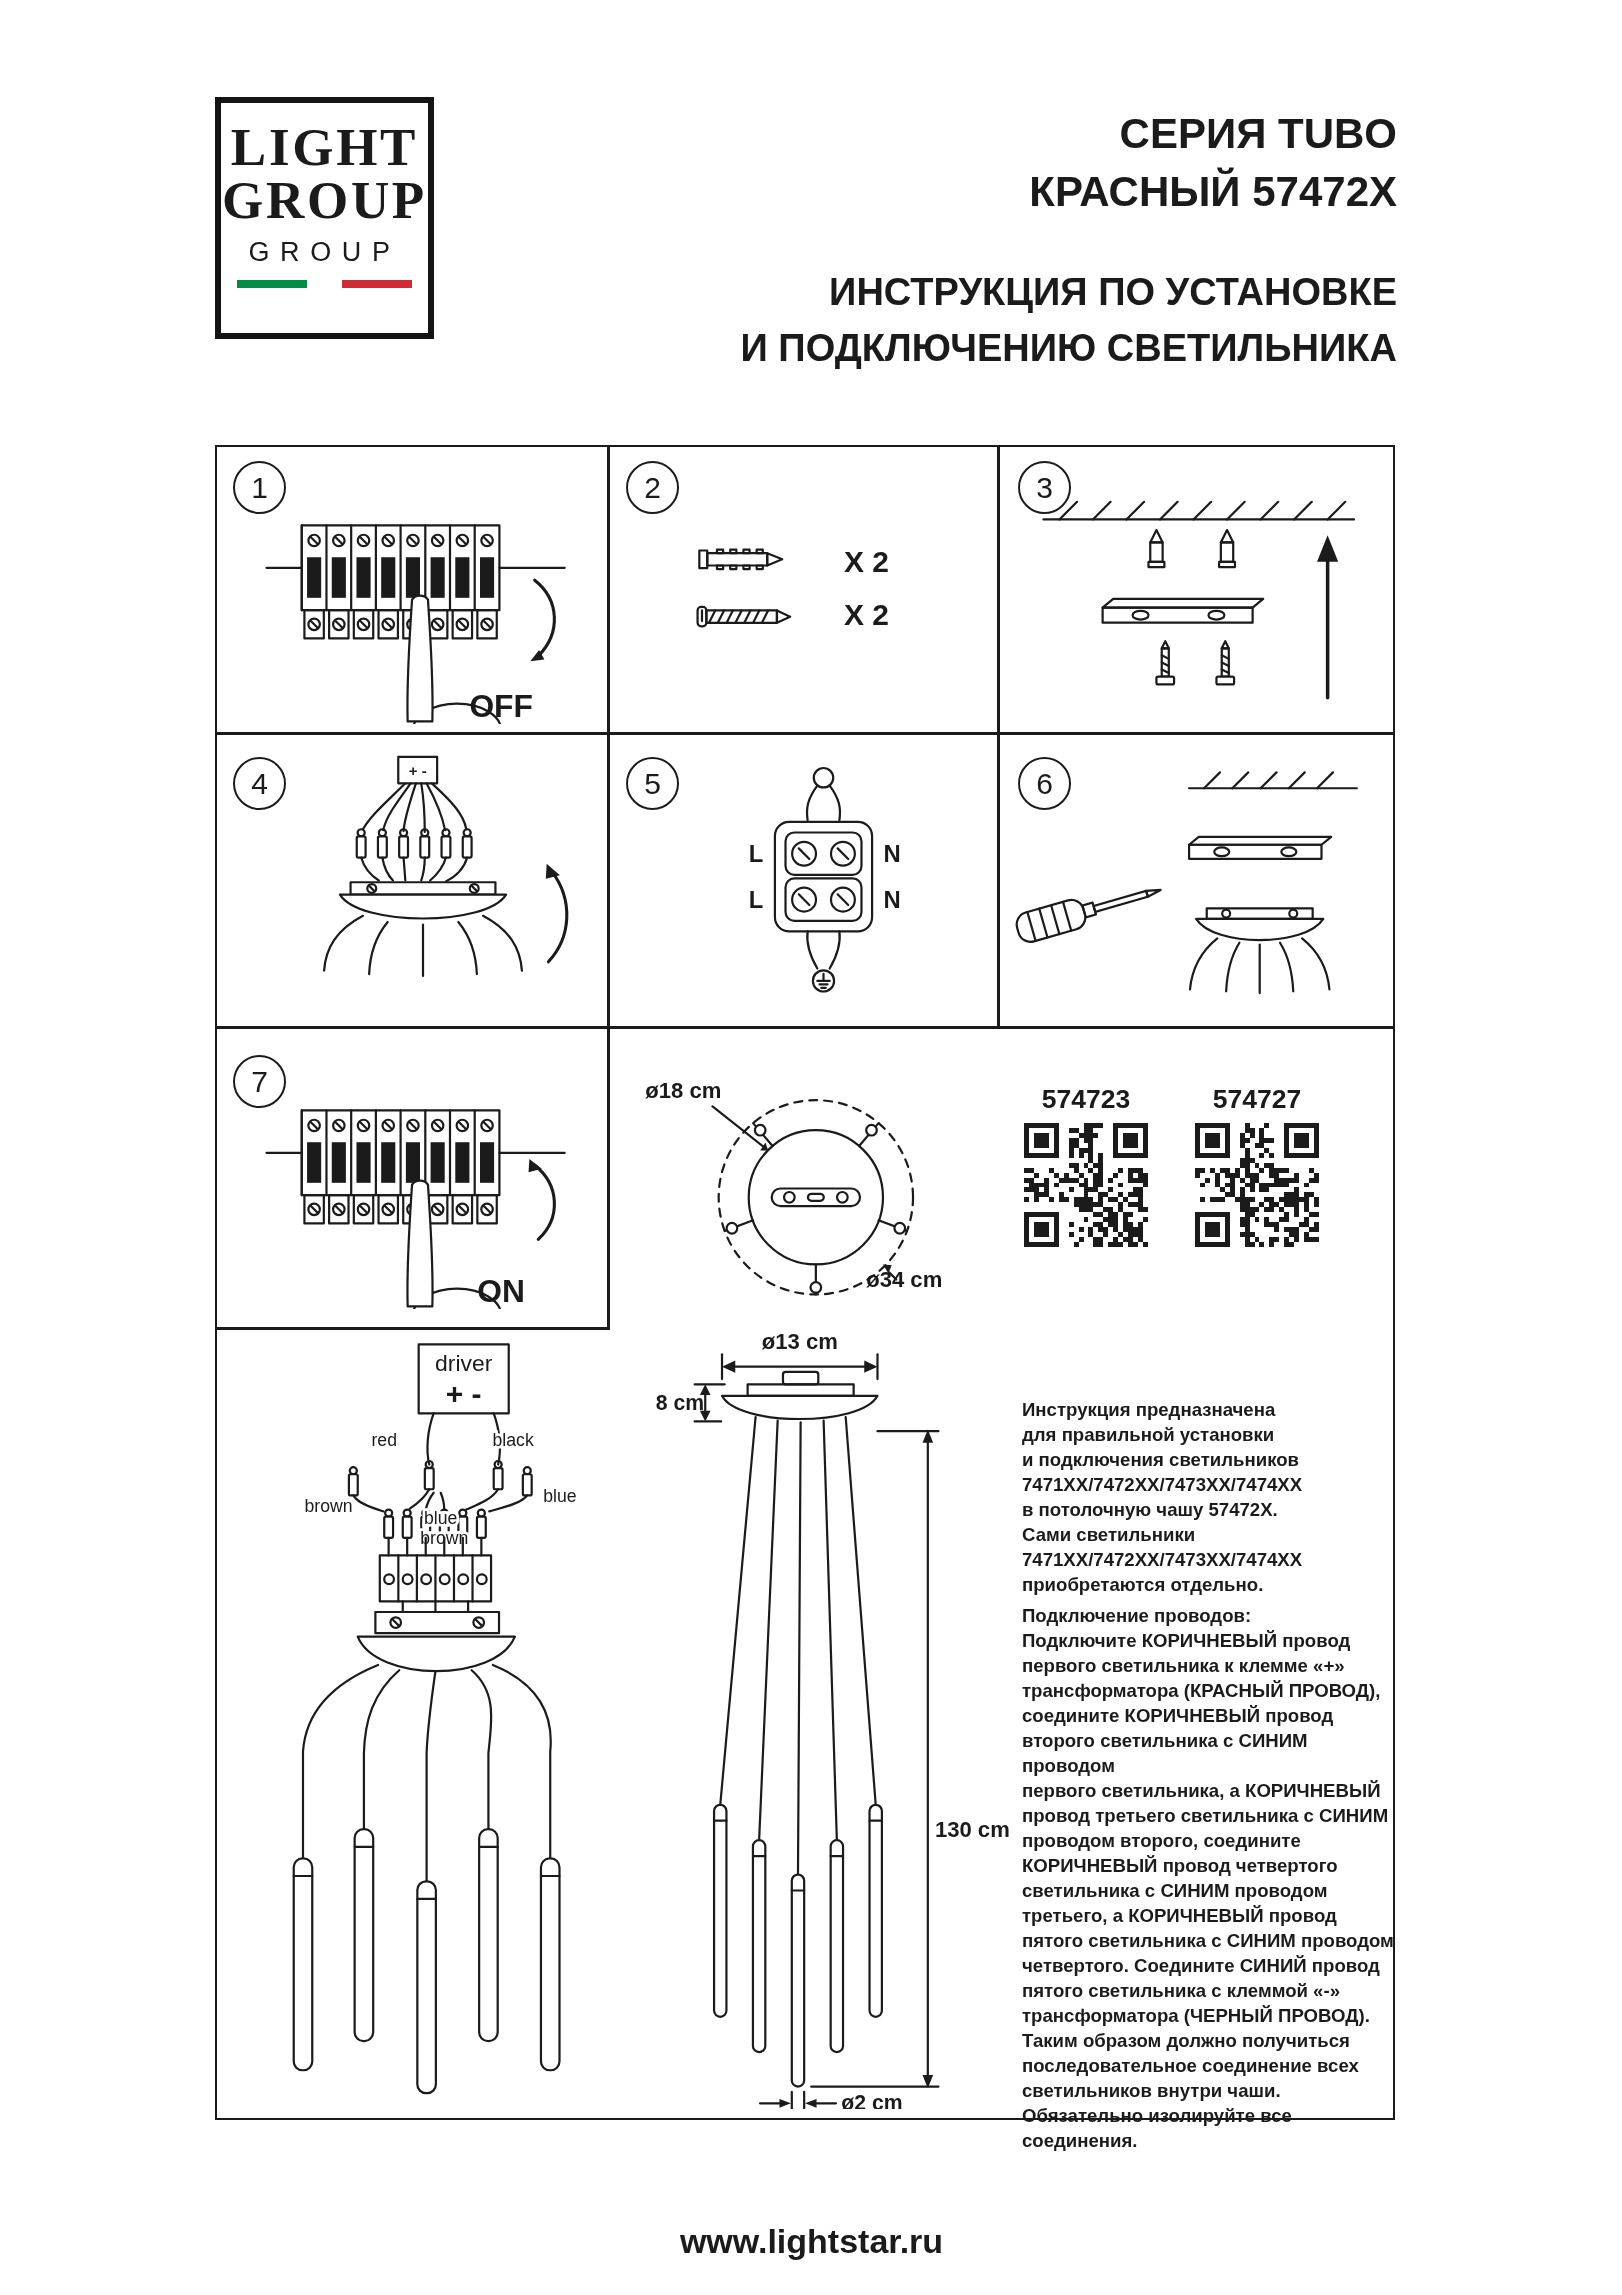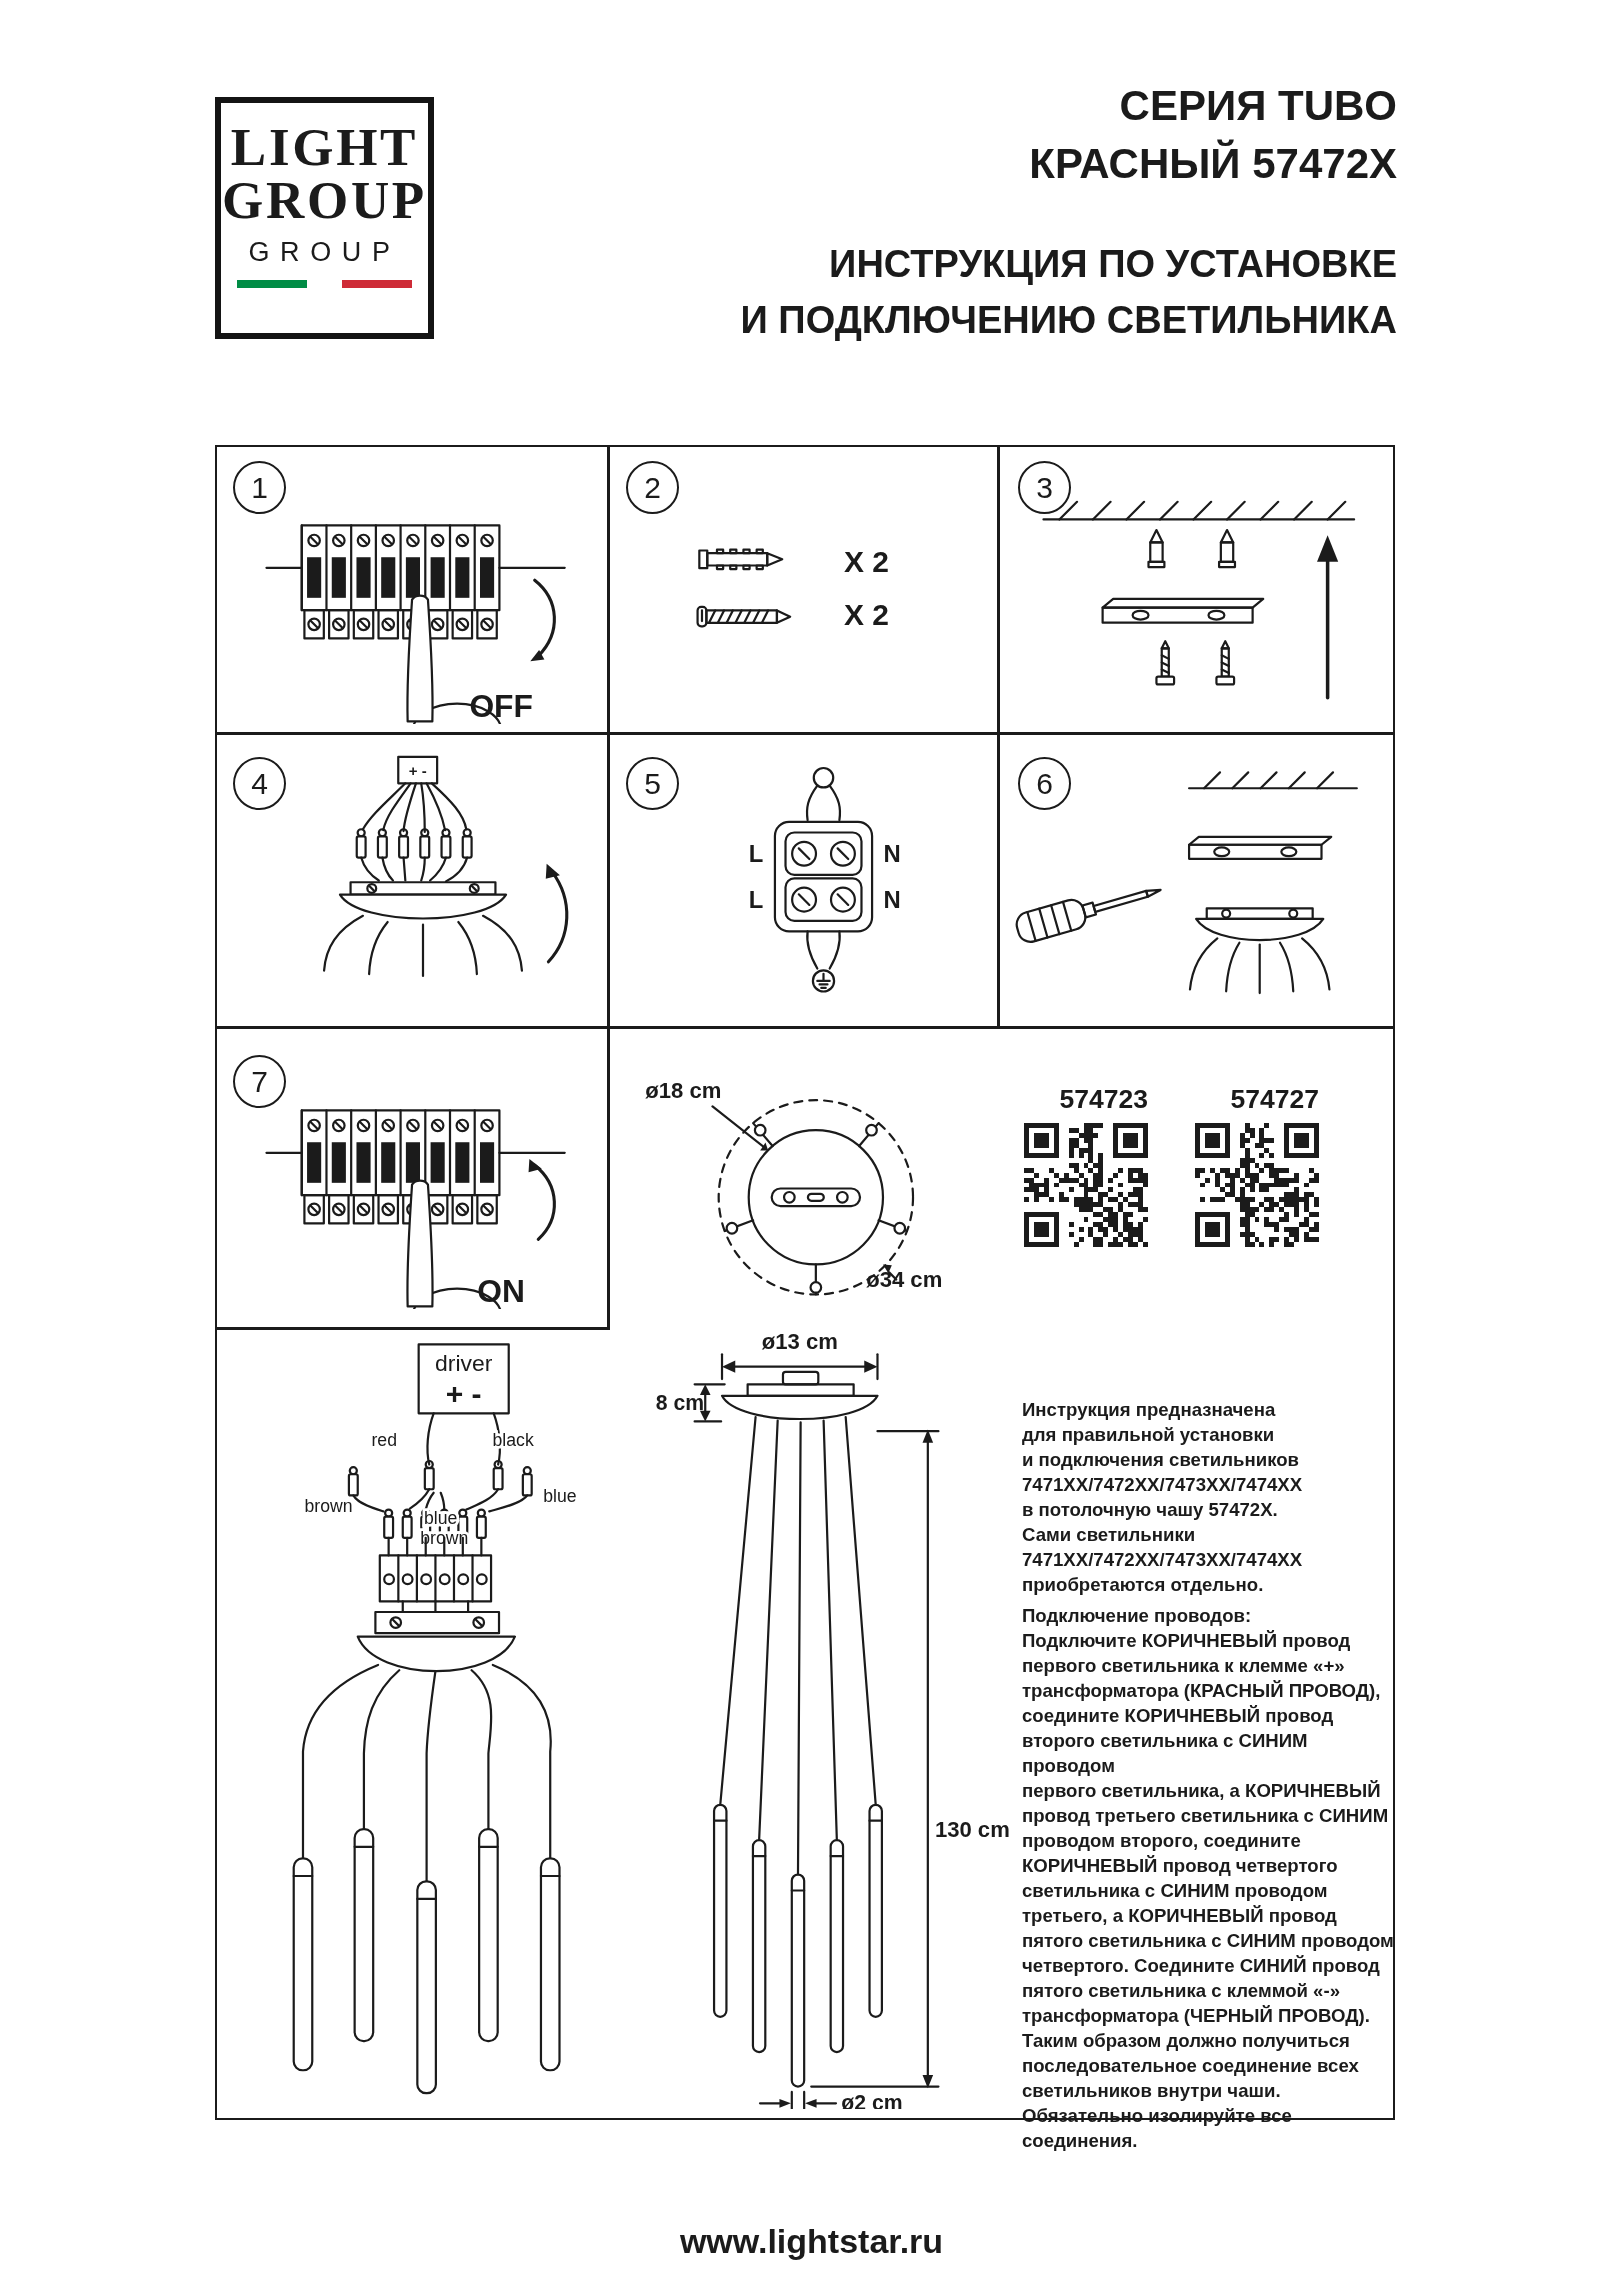--- a/index.html
+++ b/index.html
@@ -9,21 +9,21 @@
   
   #logo { position:absolute; left:215px; top:97px; width:219px; height:242px;
           border:6.2px solid #141414; padding:17.7px 16px 12.4px; display:flex; flex-direction:column;align-items:center; }
   .logo-word { font-family:"Liberation Serif", serif; font-weight:700; font-size:53px; line-height:53px; letter-spacing:2.7px; }
   .logo-group { font-size:27px; letter-spacing:10.6px; margin-top:10px; font-weight:400; }
   .logo-flag { display:flex; height:8px; margin-top:12.4px; width:100%; }
   .logo-flag span { height:100%; }
 
   
   #hdr { position:absolute; left:495px; top:85px; width:902px; text-align:right; }
-  .hdr-big { font-size:42px; font-weight:700; line-height:1; }
+  .hdr-big { font-size:42px; font-weight:700; line-height:1;margin-top:28px; }
   .hdr-big + .hdr-big { margin-top:16px; }
   .hdr-sub { font-size:38px; font-weight:700; line-height:56px; margin-top:51px; }
 
   
   .outer { position:absolute; border:2.7px solid #1b1b1b; }
   .gline { position:absolute; background:#1b1b1b; }
   .stepc { position:absolute; width:53px; height:53px; border:2.7px solid #1b1b1b; border-radius:50%;
            display:flex; align-items:center; justify-content:center; font-size:30px; background:#fff; }
 
   
@@ -33,21 +33,21 @@
   .s4 { stroke:#1b1b1b; stroke-width:4; fill:none; stroke-linecap:round; }
   .sw { stroke:#1b1b1b; stroke-width:2.5; fill:#fff; stroke-linejoin:round; }
   .f  { fill:#1b1b1b; stroke:none; }
   .onoff { font-size:36px; font-weight:700; }
   .qty { font-size:34px; font-weight:700; }
   .lbl { font-size:27px; font-weight:700; }
   .dimtxt { font-size:25px; font-weight:700; }
   .wlbl { font-size:20px; fill:#1b1b1b; paint-order:stroke; stroke:#fff; stroke-width:6px; }
 
   
-  .qrlbl { position:absolute; width:124px; text-align:right; font-size:26.5px; font-weight:700; }
+  .qrlbl { position:absolute; width:124px; text-align:center; font-size:26.5px; font-weight:700; }
   .qr { position:absolute; width:124px; height:124px; }
 
   
   .note { position:absolute; left:1022px; width:373px; font-size:18.6px; line-height:25px; white-space:pre-line; }
   .bold { font-weight:700; }
 
   #footer { position:absolute; left:0; right:0; top:2222px; text-align:center; font-size:34px; font-weight:700; }
 </style>
 </head>
 <body>

